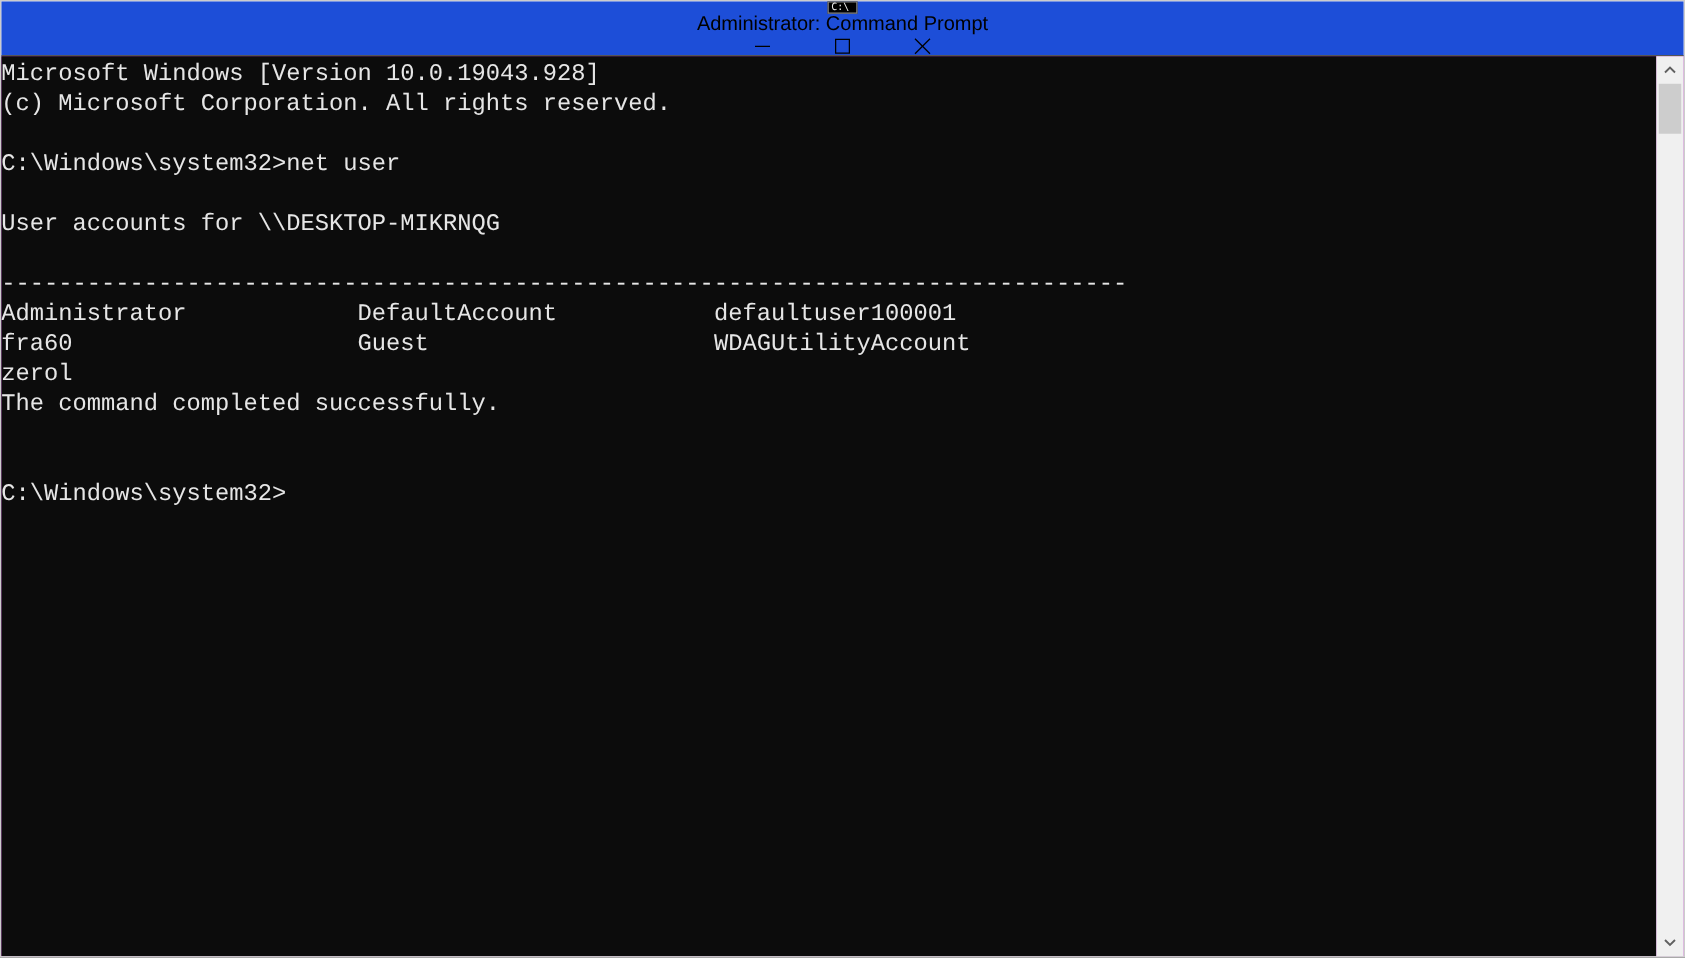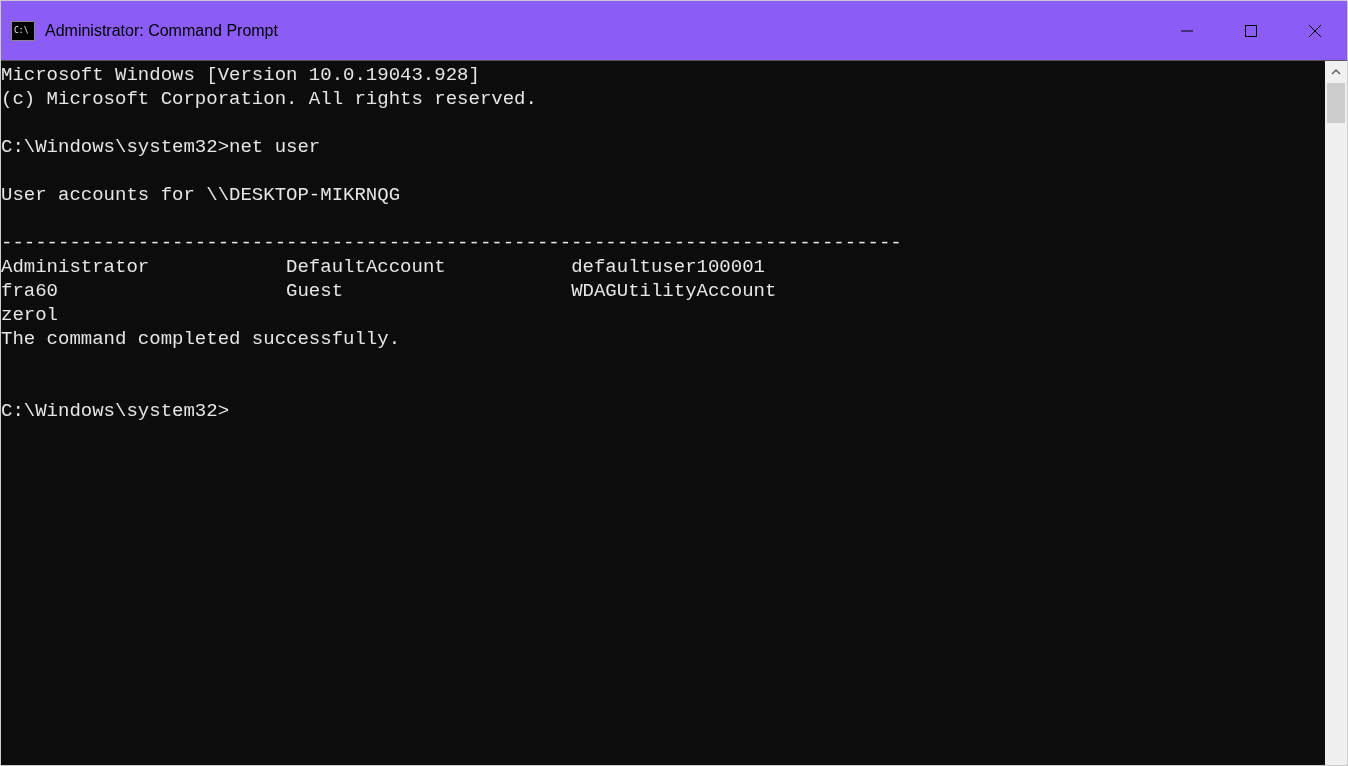--- a/index.html
+++ b/index.html
@@ -5,25 +5,26 @@
     * { margin: 0; padding: 0; box-sizing: border-box; }
     body {
       width: 1348px;
       height: 766px;
       background: #ffffff;
       font-family: "Segoe UI", Tahoma, sans-serif;
       overflow: hidden;
       border: 1px solid #cccccc;
     }
     .titlebar {
-      height: 60px;
-      background: #8b5cf6;
+      height: 44px;
+      background: #1d4ed8;
       display: flex;
       align-items: center;
       border-bottom: 1px solid #555555;
+      flex-direction: column;
     }
     .titlebar-icon {
       width: 24px;
       height: 20px;
       margin-left: 10px;
       margin-right: 10px;
       background: #000000;
       display: flex;
       align-items: center;
       justify-content: flex-start;

